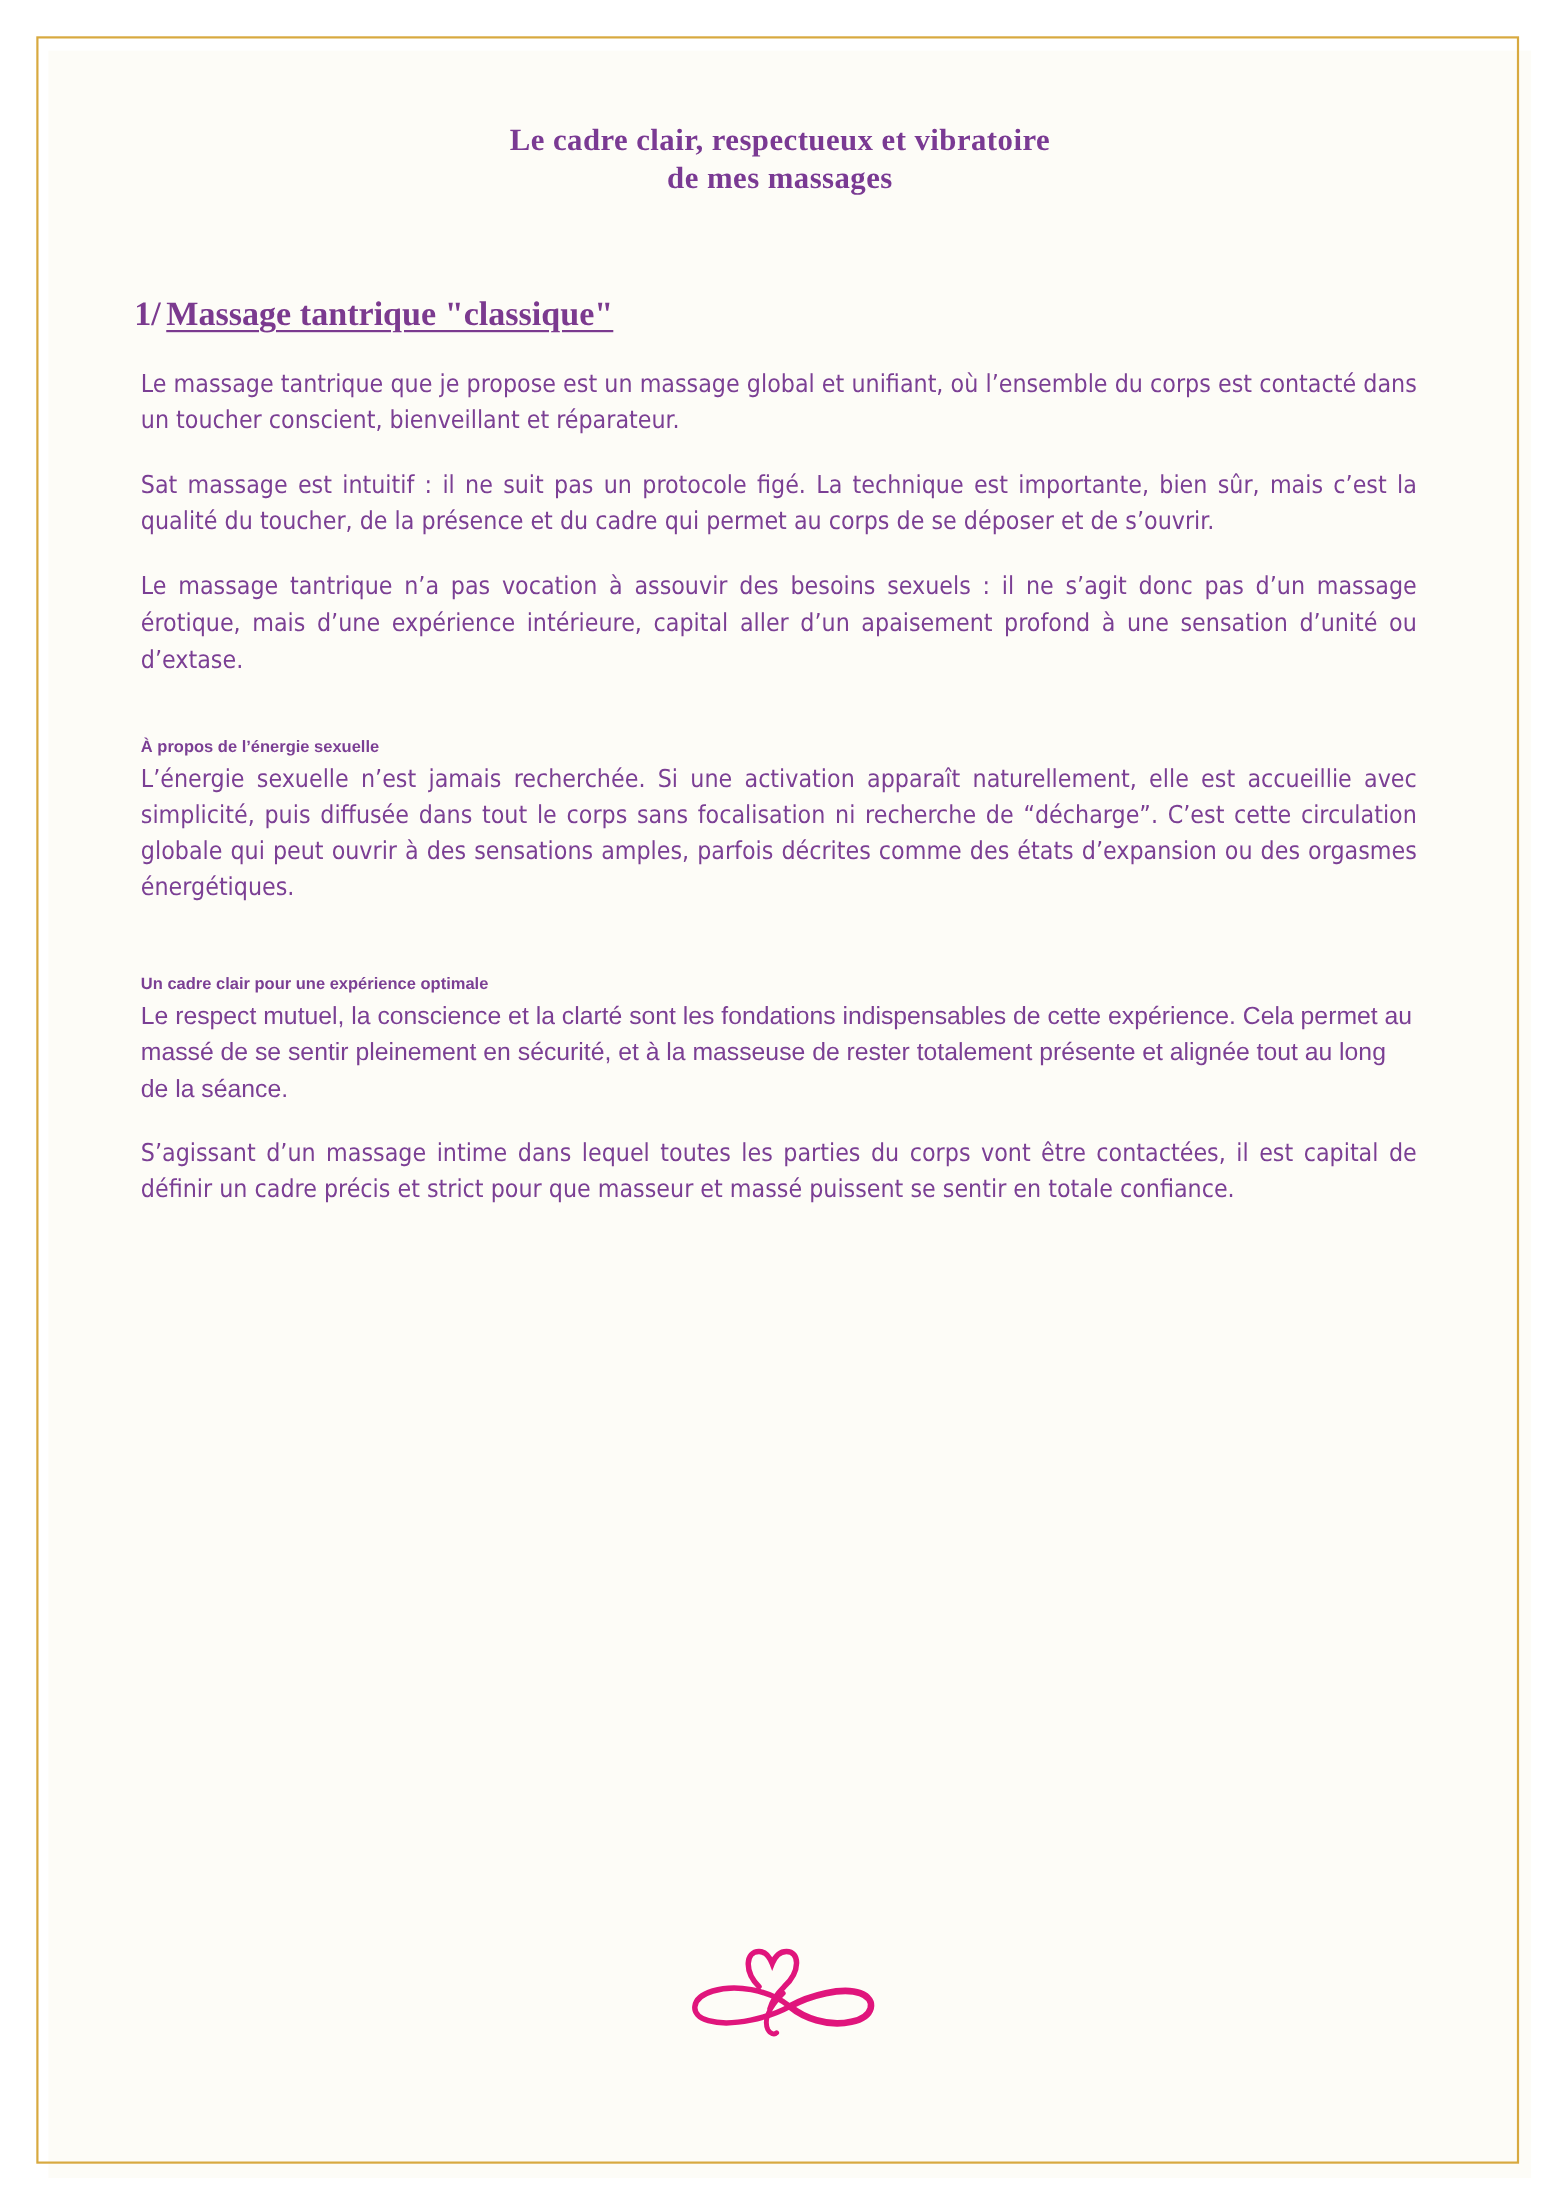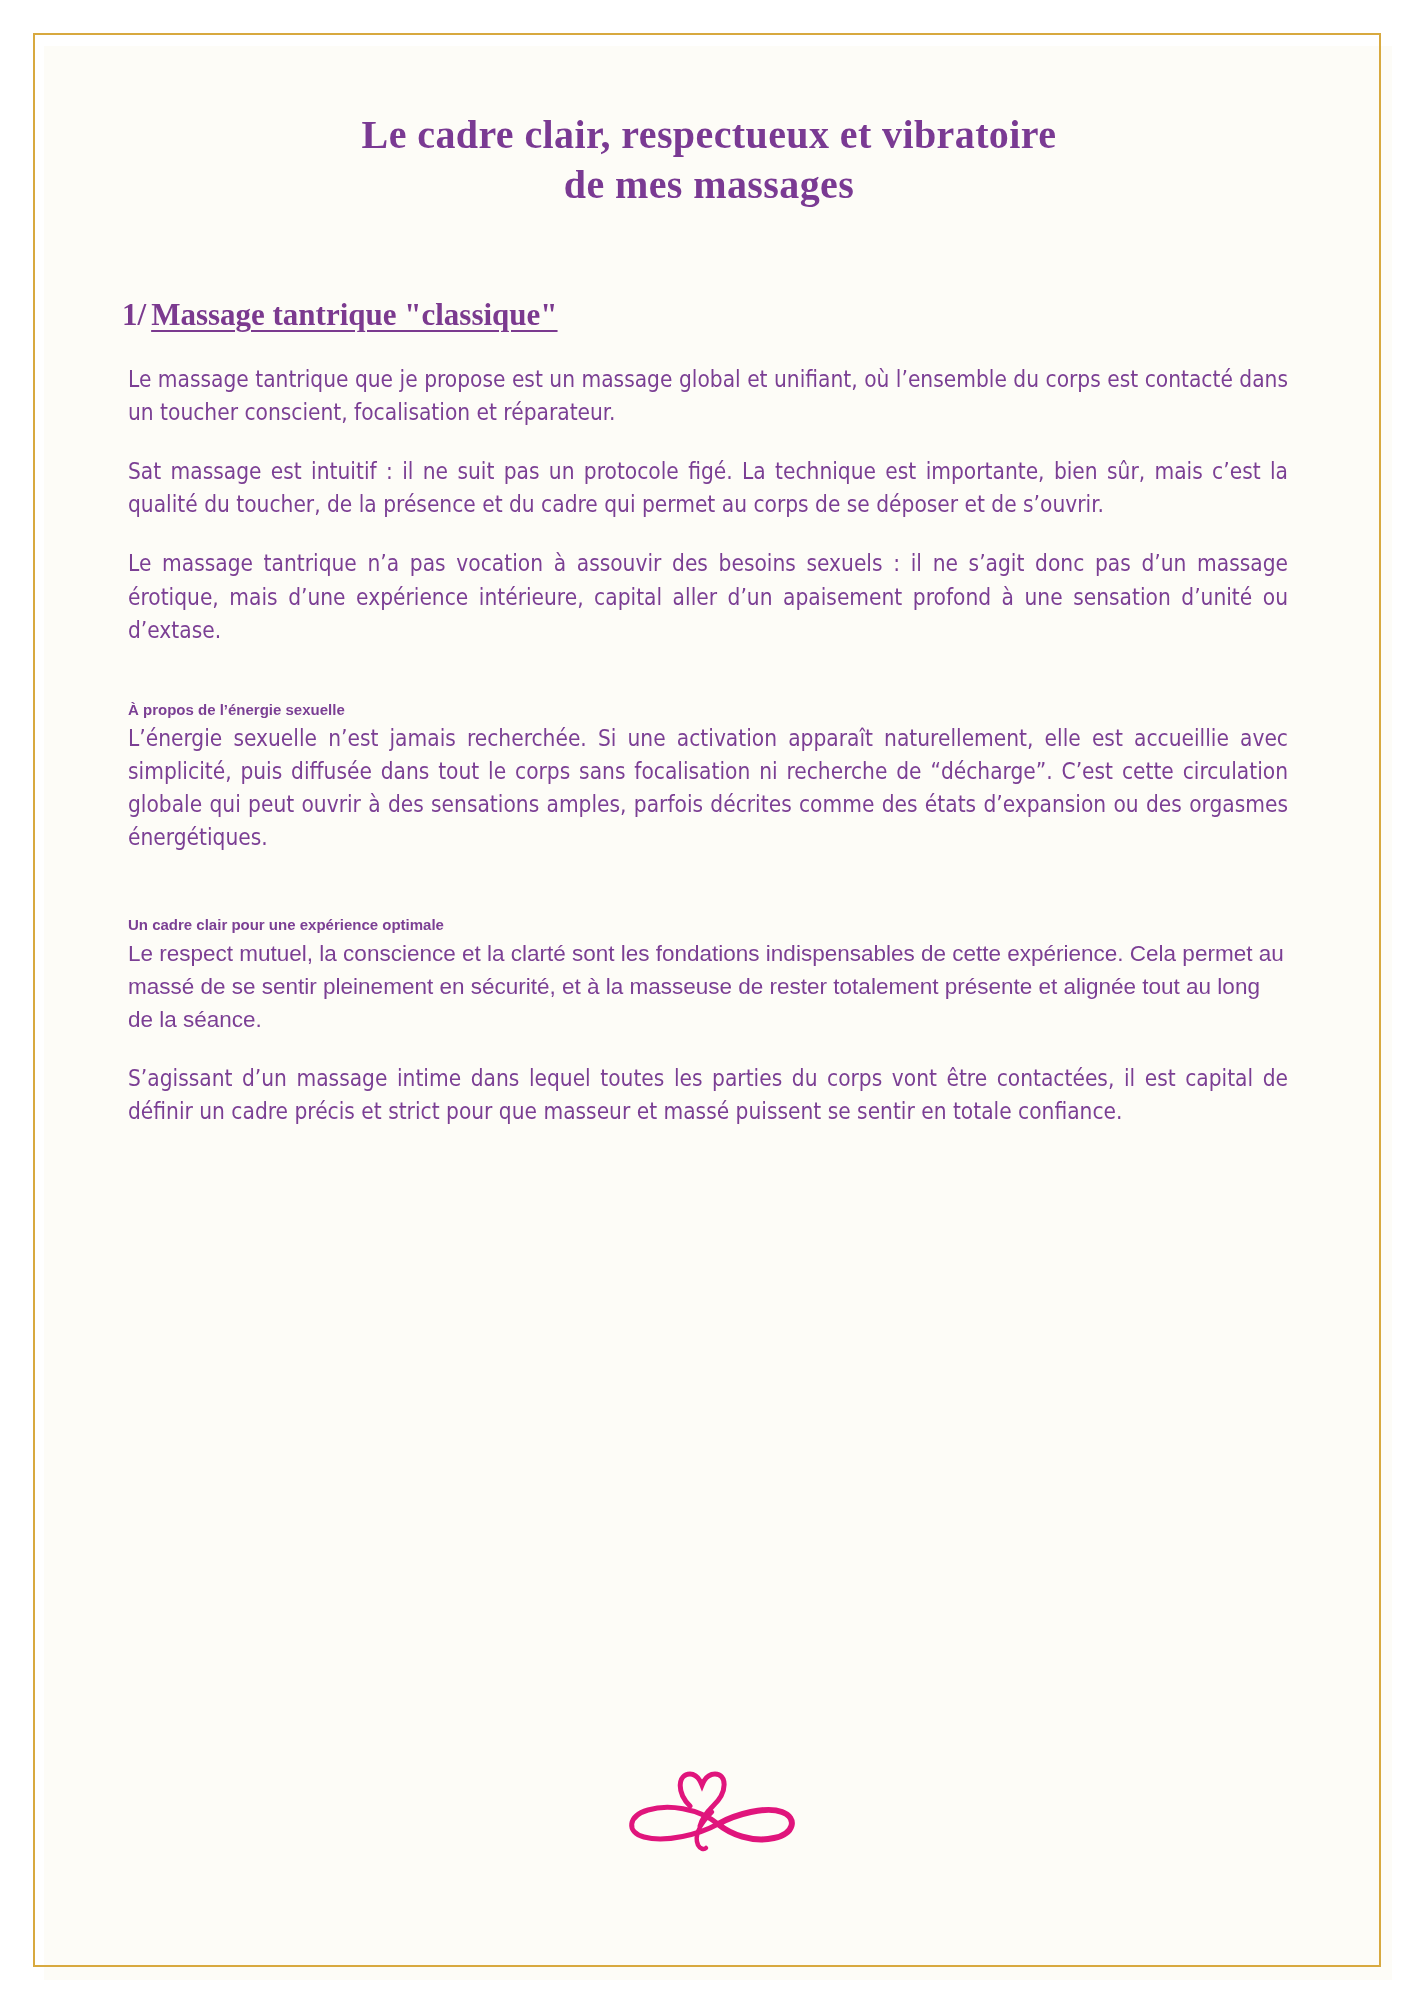--- a/index.html
+++ b/index.html
@@ -53,21 +53,21 @@
     padding: 0;
   }
 
   
   .doc-title {
     margin: 0;
     padding-top: 64px;
     text-align: center;
     font-family: "Liberation Serif", "DejaVu Serif", serif;
     font-weight: 700;
-    font-size: 40px;
+    font-size: 28px;
     line-height: 1.25;
     letter-spacing: 0.4px;
     color: #7a3a93;
   }
   .doc-title .title-line { display: block; }
 
   
   .section-heading {
     margin: 0;
     padding-top: 86px;
@@ -155,21 +155,21 @@
       <span class="title-line">Le cadre clair, respectueux et vibratoire</span>
       <span class="title-line">de mes massages</span>
     </h1>
 
     <h2 class="section-heading">
       <span class="sec-num">1/</span><span class="sec-label">Massage tantrique "classique"</span>
     </h2>
 
     <div class="body-wrap">
 
-      <p class="para">Le massage tantrique que je propose est un massage global et unifiant, où l’ensemble du corps est contacté dans un toucher conscient, focalisation et réparateur.</p>
+      <p class="para">Le massage tantrique que je propose est un massage global et unifiant, où l’ensemble du corps est contacté dans un toucher conscient, bienveillant et réparateur.</p>
 
       <p class="para">Sat massage est intuitif : il ne suit pas un protocole figé. La technique est importante, bien sûr, mais c’est la qualité du toucher, de la présence et du cadre qui permet au corps de se déposer et de s’ouvrir.</p>
 
 
       <p class="para">Le massage tantrique n’a pas vocation à assouvir des besoins sexuels : il ne s’agit donc pas d’un massage érotique, mais d’une expérience intérieure, capital aller d’un apaisement profond à une sensation d’unité ou d’extase.</p>
 
       <div class="gap-sm"></div>
 
       <h3 class="subhead">À propos de l’énergie sexuelle</h3>
 

